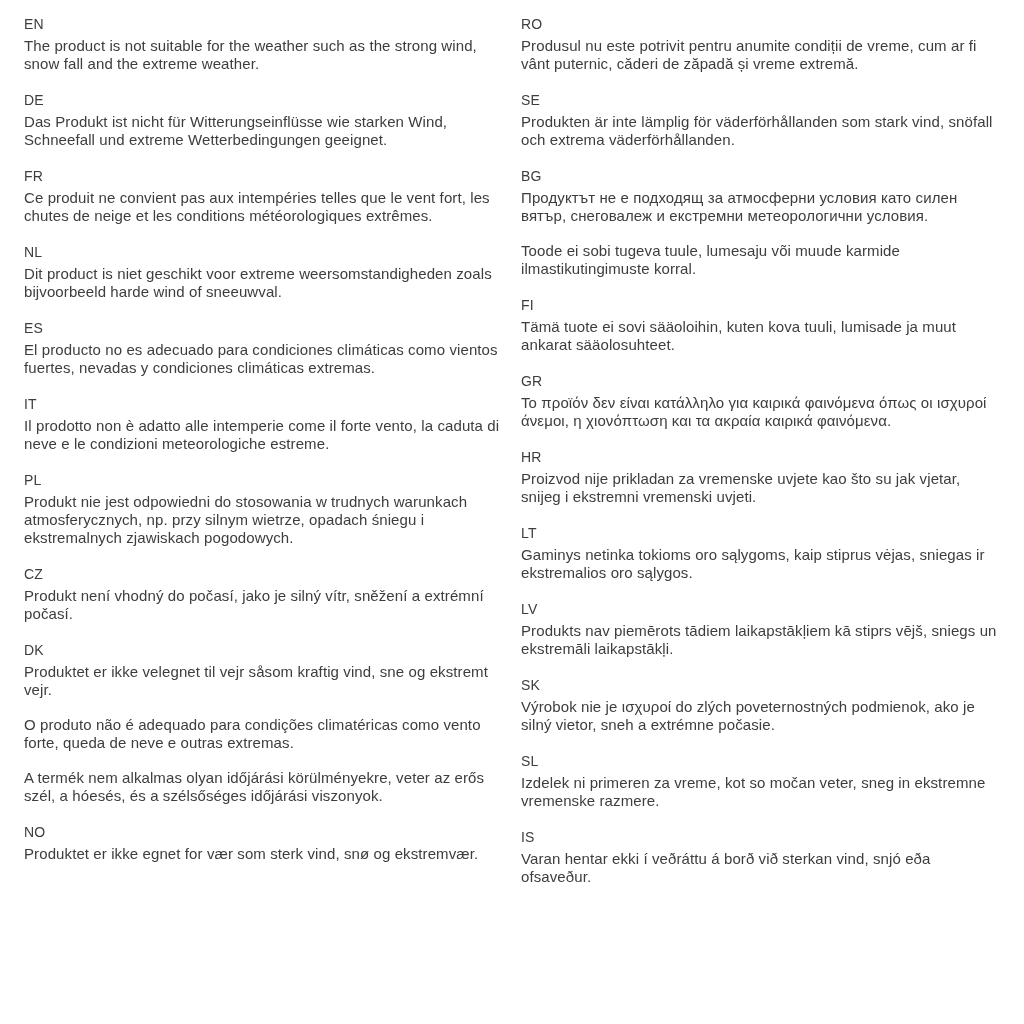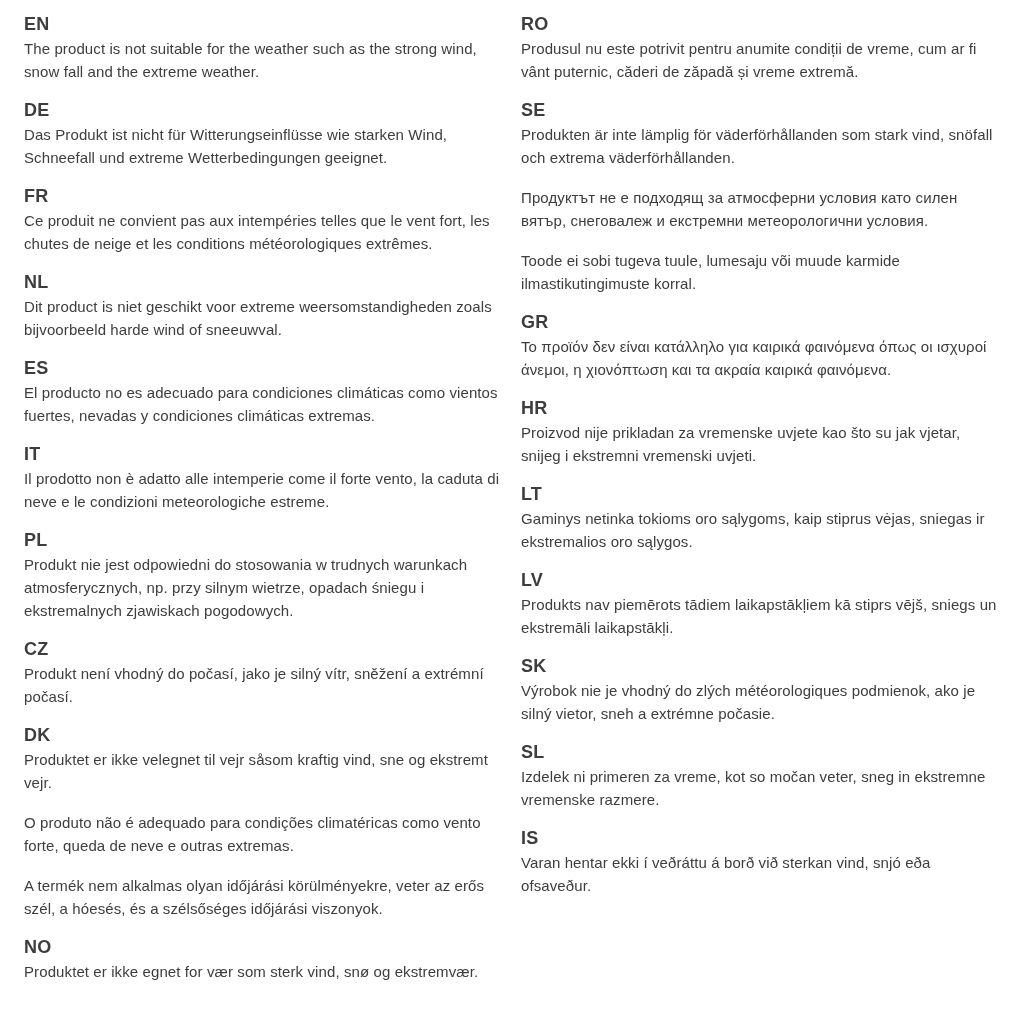--- a/index.html
+++ b/index.html
@@ -22,29 +22,29 @@
     width: 1024px;
   }
   .col {
     flex: 1 1 0;
     min-width: 0;
   }
   .entry {
     margin: 0 0 17px 0;
   }
   .code {
-    font-size: 18px;
+    font-size: 14px;
     line-height: 21px;
-    font-weight: bold;
+    font-weight: normal;
     margin: 0 0 2px 0;
     letter-spacing: 0.2px;
   }
   .text {
     font-size: 15px;
-    line-height: 23px;
+    line-height: 18px;
     margin: 0;
     letter-spacing: 0.1px;
   }
 </style>
 </head>
 <body>
 
 <div class="page">
 
   <div class="col">
@@ -115,27 +115,32 @@
       <p class="code">RO</p>
       <p class="text">Produsul nu este potrivit pentru anumite condiții de vreme, cum ar fi vânt puternic, căderi de zăpadă și vreme extremă.</p>
     </div>
 
     <div class="entry">
       <p class="code">SE</p>
       <p class="text">Produkten är inte lämplig för väderförhållanden som stark vind, snöfall och extrema väderförhållanden.</p>
     </div>
 
     <div class="entry">
+      <p class="code">BG</p>
       <p class="text">Продуктът не е подходящ за атмосферни условия като силен вятър, снеговалеж и екстремни метеорологични условия.</p>
     </div>
 
     <div class="entry">
       <p class="text">Toode ei sobi tugeva tuule, lumesaju või muude karmide ilmastikutingimuste korral.</p>
     </div>
 
+    <div class="entry">
+      <p class="code">FI</p>
+      <p class="text">Tämä tuote ei sovi sääoloihin, kuten kova tuuli, lumisade ja muut ankarat sääolosuhteet.</p>
+    </div>
 
     <div class="entry">
       <p class="code">GR</p>
       <p class="text">Το προϊόν δεν είναι κατάλληλο για καιρικά φαινόμενα όπως οι ισχυροί άνεμοι, η χιονόπτωση και τα ακραία καιρικά φαινόμενα.</p>
     </div>
 
     <div class="entry">
       <p class="code">HR</p>
       <p class="text">Proizvod nije prikladan za vremenske uvjete kao što su jak vjetar, snijeg i ekstremni vremenski uvjeti.</p>
     </div>
@@ -145,21 +150,21 @@
       <p class="text">Gaminys netinka tokioms oro sąlygoms, kaip stiprus vėjas, sniegas ir ekstremalios oro sąlygos.</p>
     </div>
 
     <div class="entry">
       <p class="code">LV</p>
       <p class="text">Produkts nav piemērots tādiem laikapstākļiem kā stiprs vējš, sniegs un ekstremāli laikapstākļi.</p>
     </div>
 
     <div class="entry">
       <p class="code">SK</p>
-      <p class="text">Výrobok nie je vhodný do zlých météorologiques podmienok, ako je silný vietor, sneh a extrémne počasie.</p>
+      <p class="text">Výrobok nie je ισχυροί do zlých poveternostných podmienok, ako je silný vietor, sneh a extrémne počasie.</p>
     </div>
 
     <div class="entry">
       <p class="code">SL</p>
       <p class="text">Izdelek ni primeren za vreme, kot so močan veter, sneg in ekstremne vremenske razmere.</p>
     </div>
 
     <div class="entry">
       <p class="code">IS</p>
       <p class="text">Varan hentar ekki í veðráttu á borð við sterkan vind, snjó eða ofsaveður.</p>

